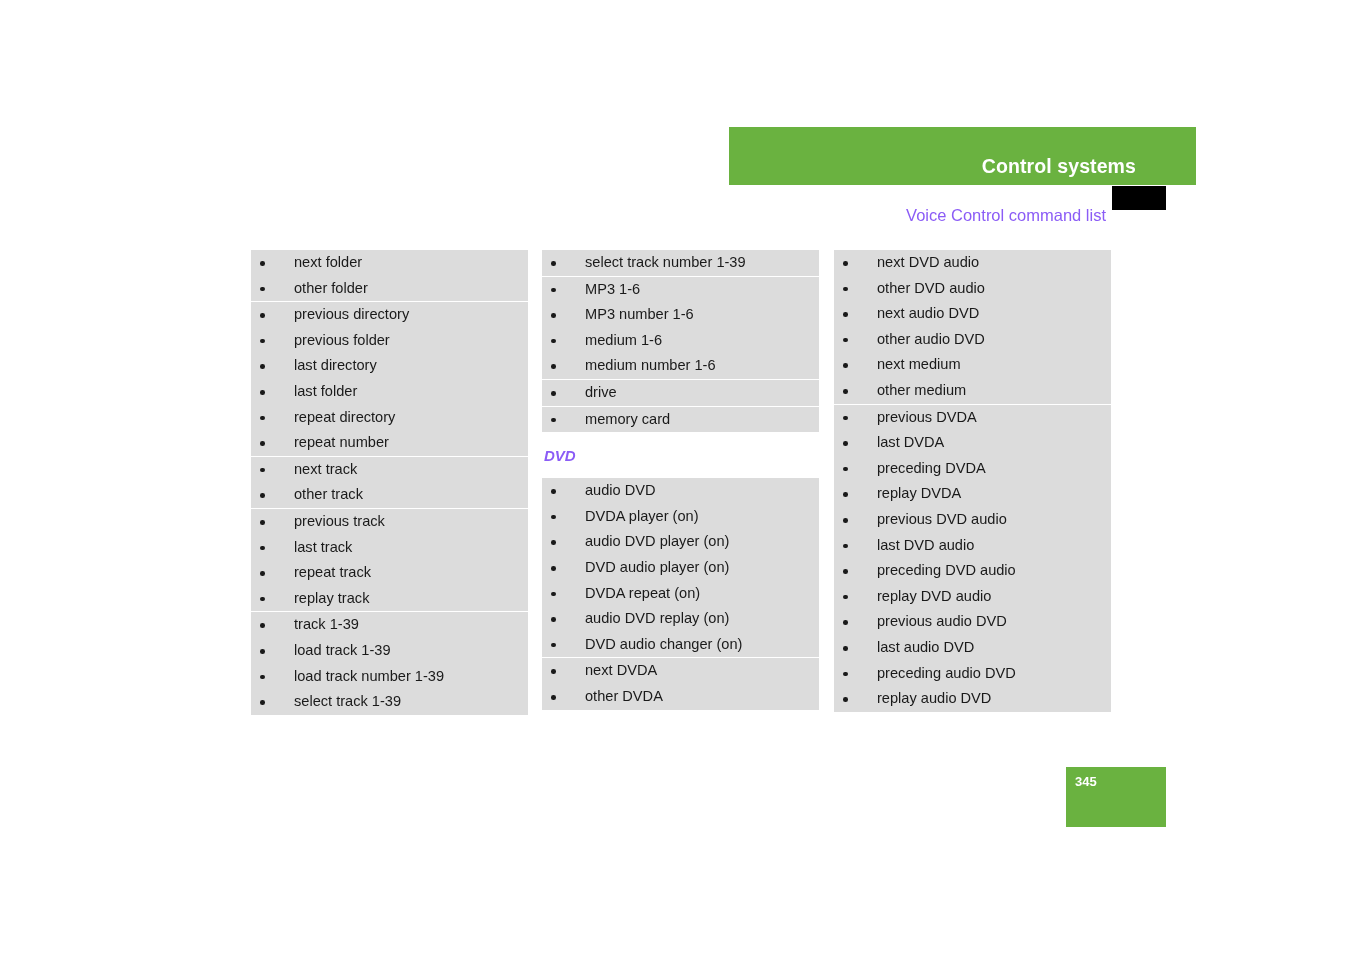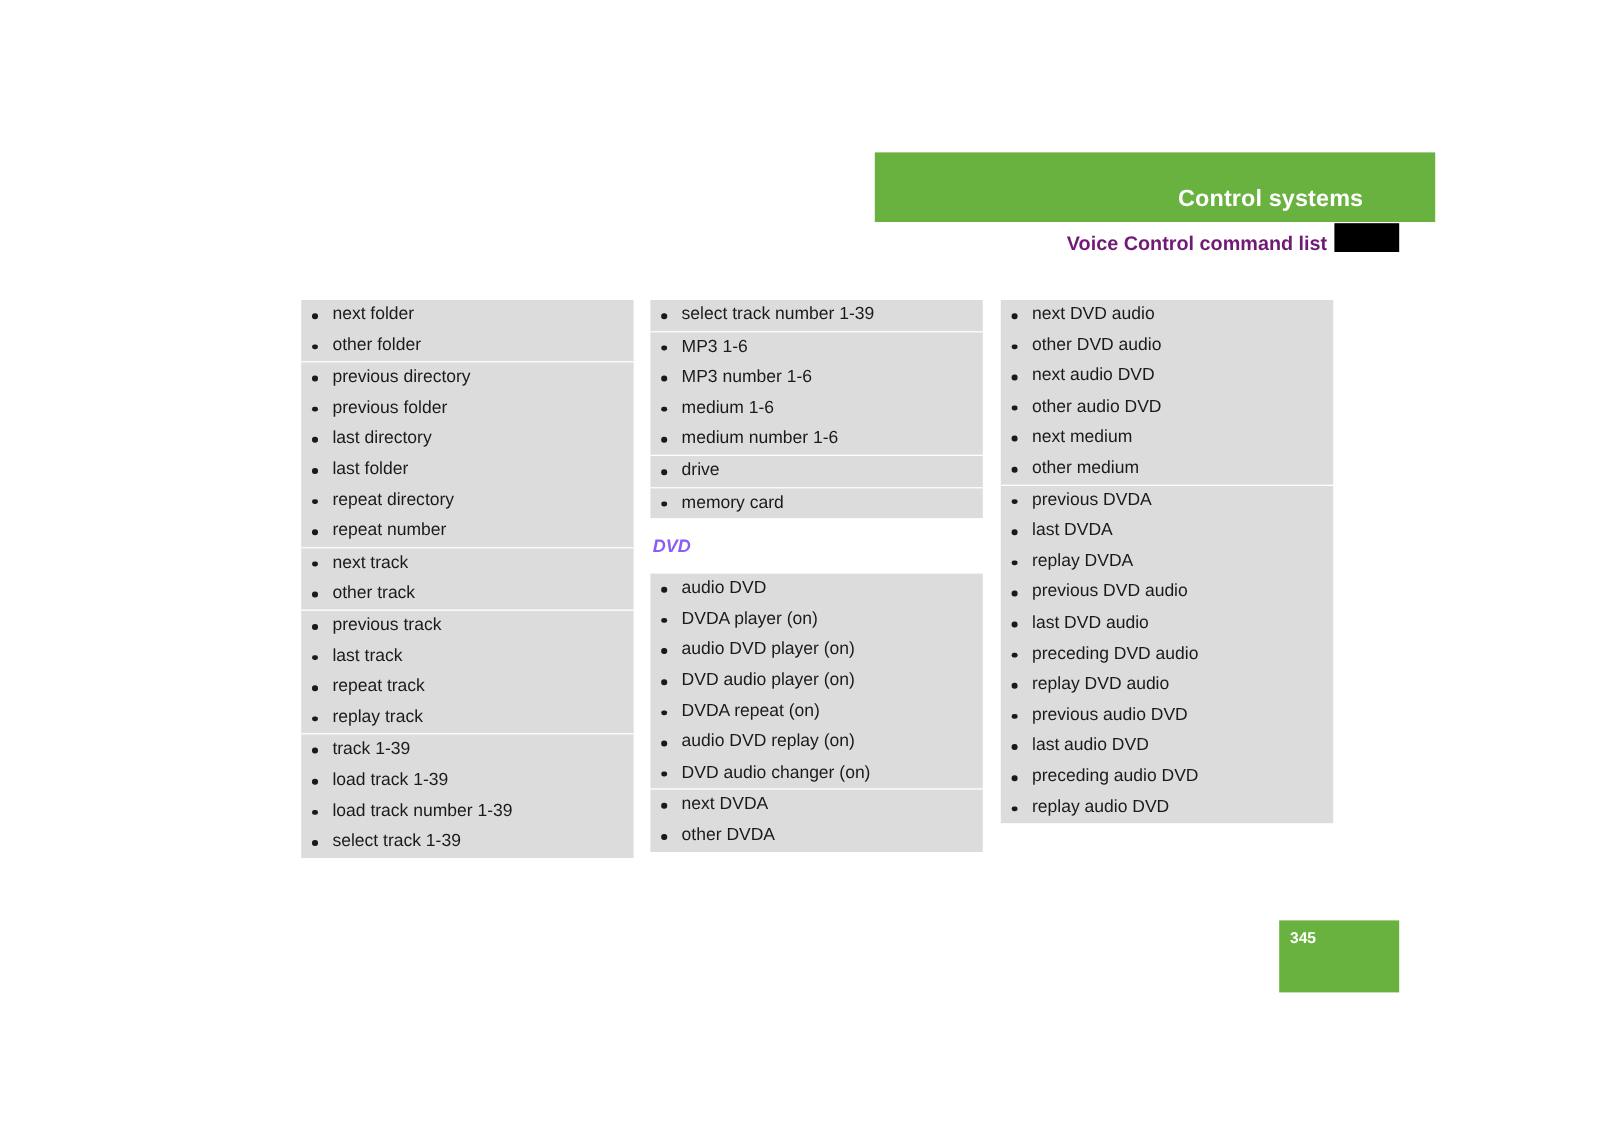--- a/index.html
+++ b/index.html
@@ -40,24 +40,24 @@
   .subheader-row {
     position: absolute;
     left: 697px;
     top: 186px;
     width: 469px;
     height: 26px;
   }
   .subheader-title {
     position: absolute;
     right: 60px;
-    top: 8px;
+    top: 20px;
     font-size: 16.5px;
-    font-weight: bold;
-    color: #701a75;
+    font-weight: normal;
+    color: #8b5cf6;
     white-space: nowrap;
   }
   .thumb-marker {
     position: absolute;
     right: 0px;
     top: 0px;
     width: 54px;
     height: 24px;
     background: #000000;
   }
@@ -85,21 +85,21 @@
     list-style: none;
   }
   .group + .group {
     border-top: 1px solid #ffffff;
   }
 
   .cmd-item {
     position: relative;
     height: 25.6px;
     line-height: 25.6px;
-    padding-left: 26px;
+    padding-left: 43px;
     font-size: 14.6px;
     color: #1a1a1a;
     white-space: nowrap;
     overflow: hidden;
   }
   .cmd-item::before {
     content: "";
     position: absolute;
     left: 9px;
     top: 11px;
@@ -215,20 +215,21 @@
         <li class="cmd-item">next DVD audio</li>
         <li class="cmd-item">other DVD audio</li>
         <li class="cmd-item">next audio DVD</li>
         <li class="cmd-item">other audio DVD</li>
         <li class="cmd-item">next medium</li>
         <li class="cmd-item">other medium</li>
       </ul>
       <ul class="group">
         <li class="cmd-item">previous DVDA</li>
         <li class="cmd-item">last DVDA</li>
+        <li class="cmd-item">preceding DVDA</li>
         <li class="cmd-item">replay DVDA</li>
         <li class="cmd-item">previous DVD audio</li>
         <li class="cmd-item">last DVD audio</li>
         <li class="cmd-item">preceding DVD audio</li>
         <li class="cmd-item">replay DVD audio</li>
         <li class="cmd-item">previous audio DVD</li>
         <li class="cmd-item">last audio DVD</li>
         <li class="cmd-item">preceding audio DVD</li>
         <li class="cmd-item">replay audio DVD</li>
       </ul>

